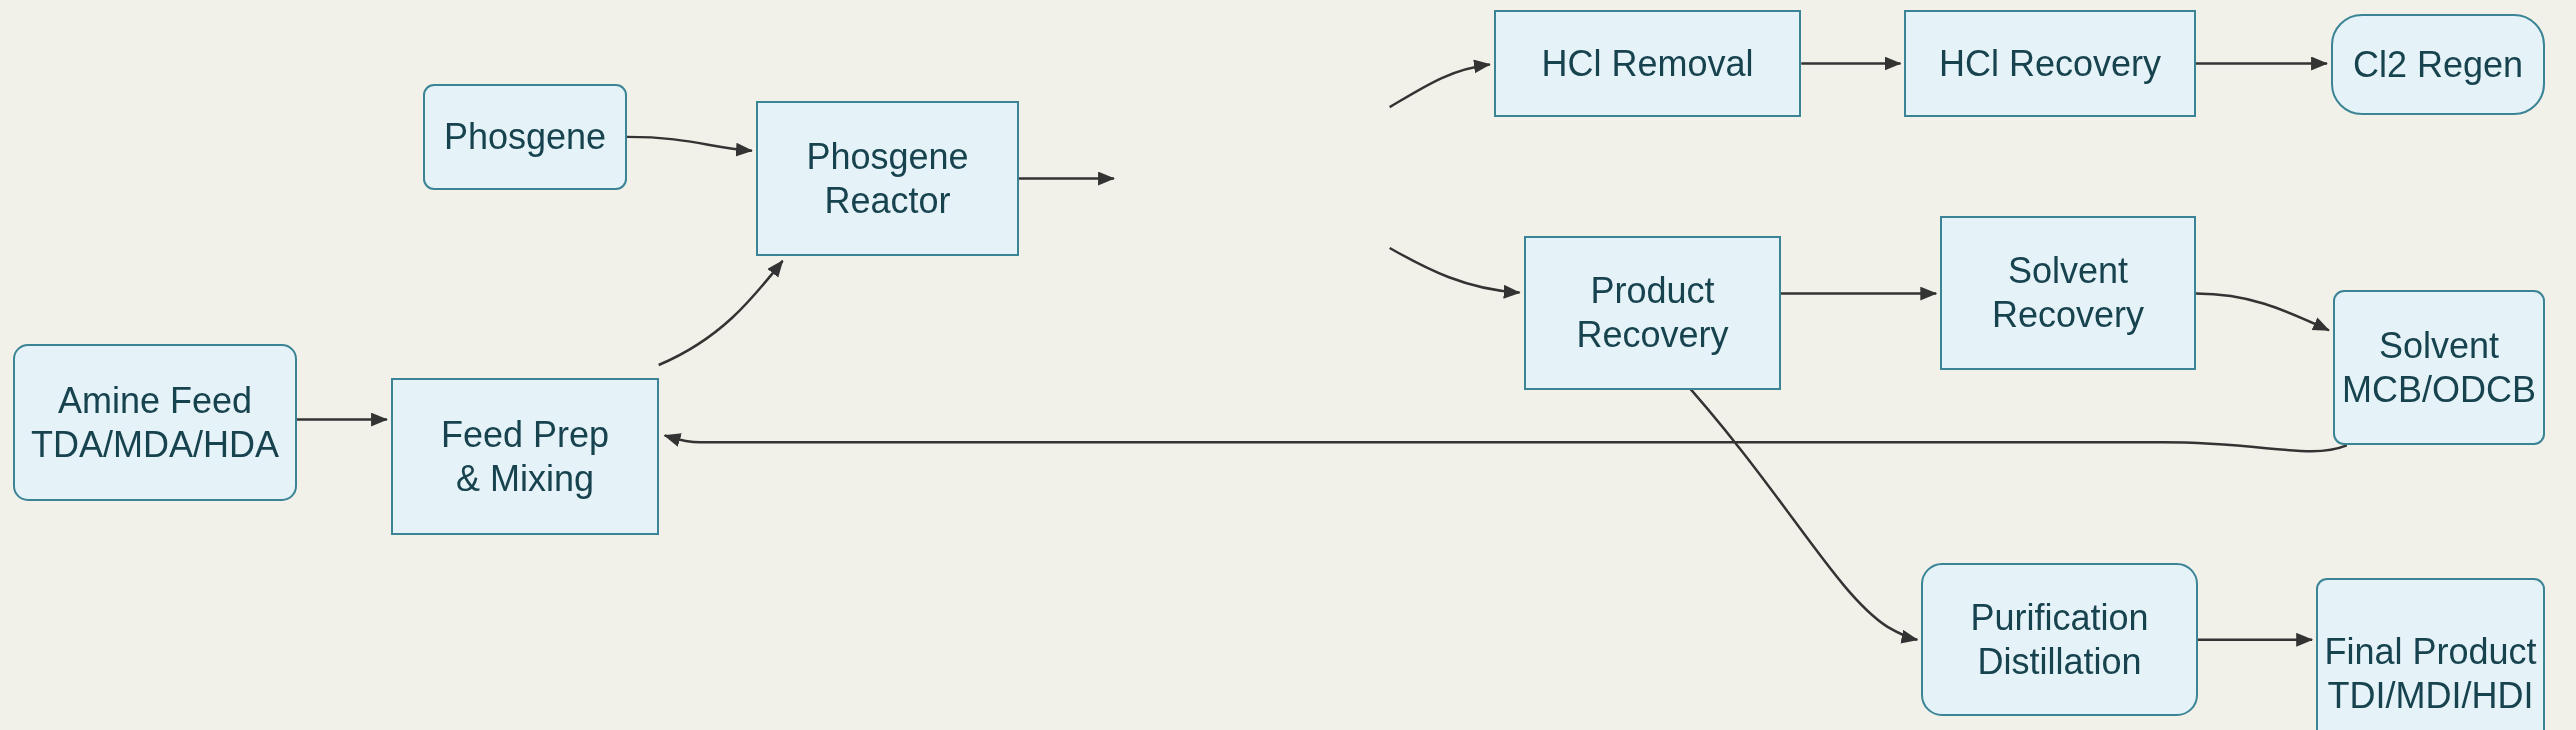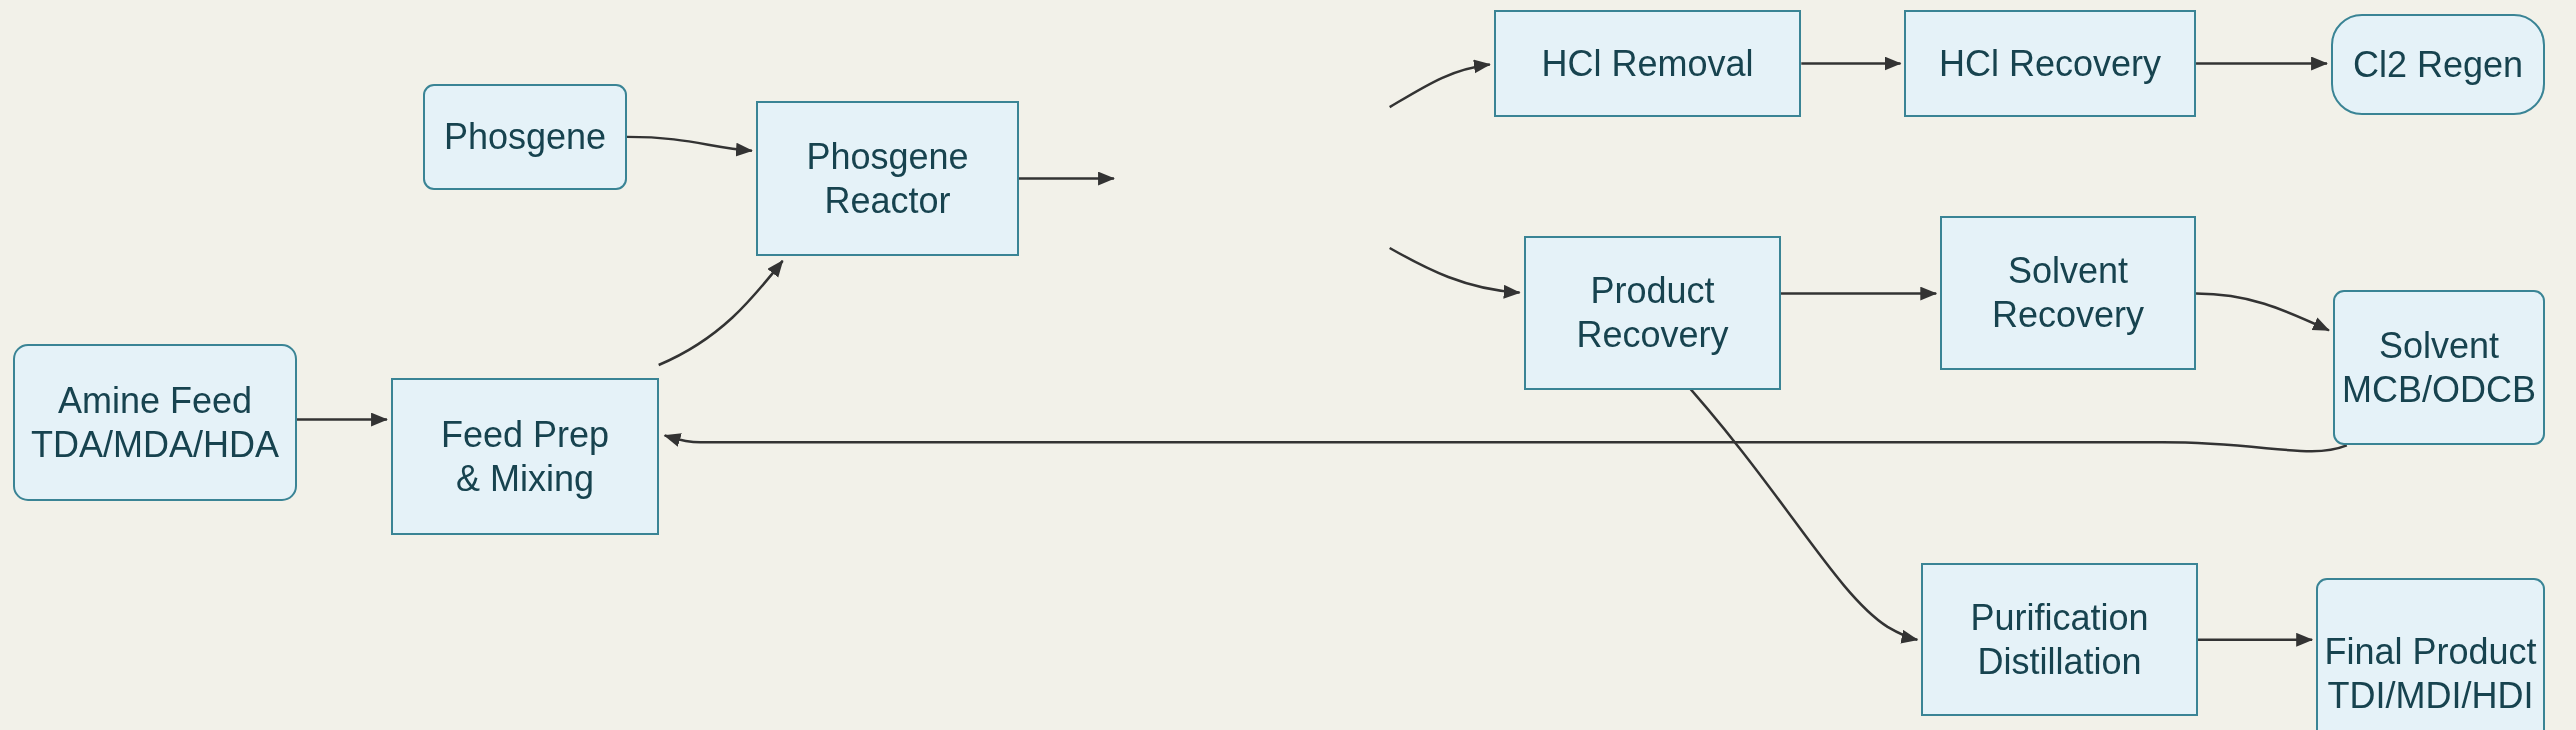--- a/index.html
+++ b/index.html
@@ -79,20 +79,20 @@
 
   <div class="node rounded" style="left:2333px;top:290px;width:212px;height:155px;">Solvent
 MCB/ODCB</div>
 
   <div class="node rounded" style="left:13px;top:344px;width:284px;height:157px;border-radius:15px;">Amine Feed
 TDA/MDA/HDA</div>
 
   <div class="node" style="left:391px;top:342px;width:268px;height:157px;margin-top:36px;">Feed Prep
 &amp; Mixing</div>
 
-  <div class="node" style="left:1921px;top:563px;width:277px;height:153px;">Purification
+  <div class="node" style="left:1921px;top:563px;width:277px;height:153px;border-radius:21px;">Purification
 Distillation</div>
 
   <div class="node rounded" style="left:2316px;top:578px;width:229px;height:191px;">Final Product
 TDI/MDI/HDI</div>
 
 </div>
 
 
 </body></html>

